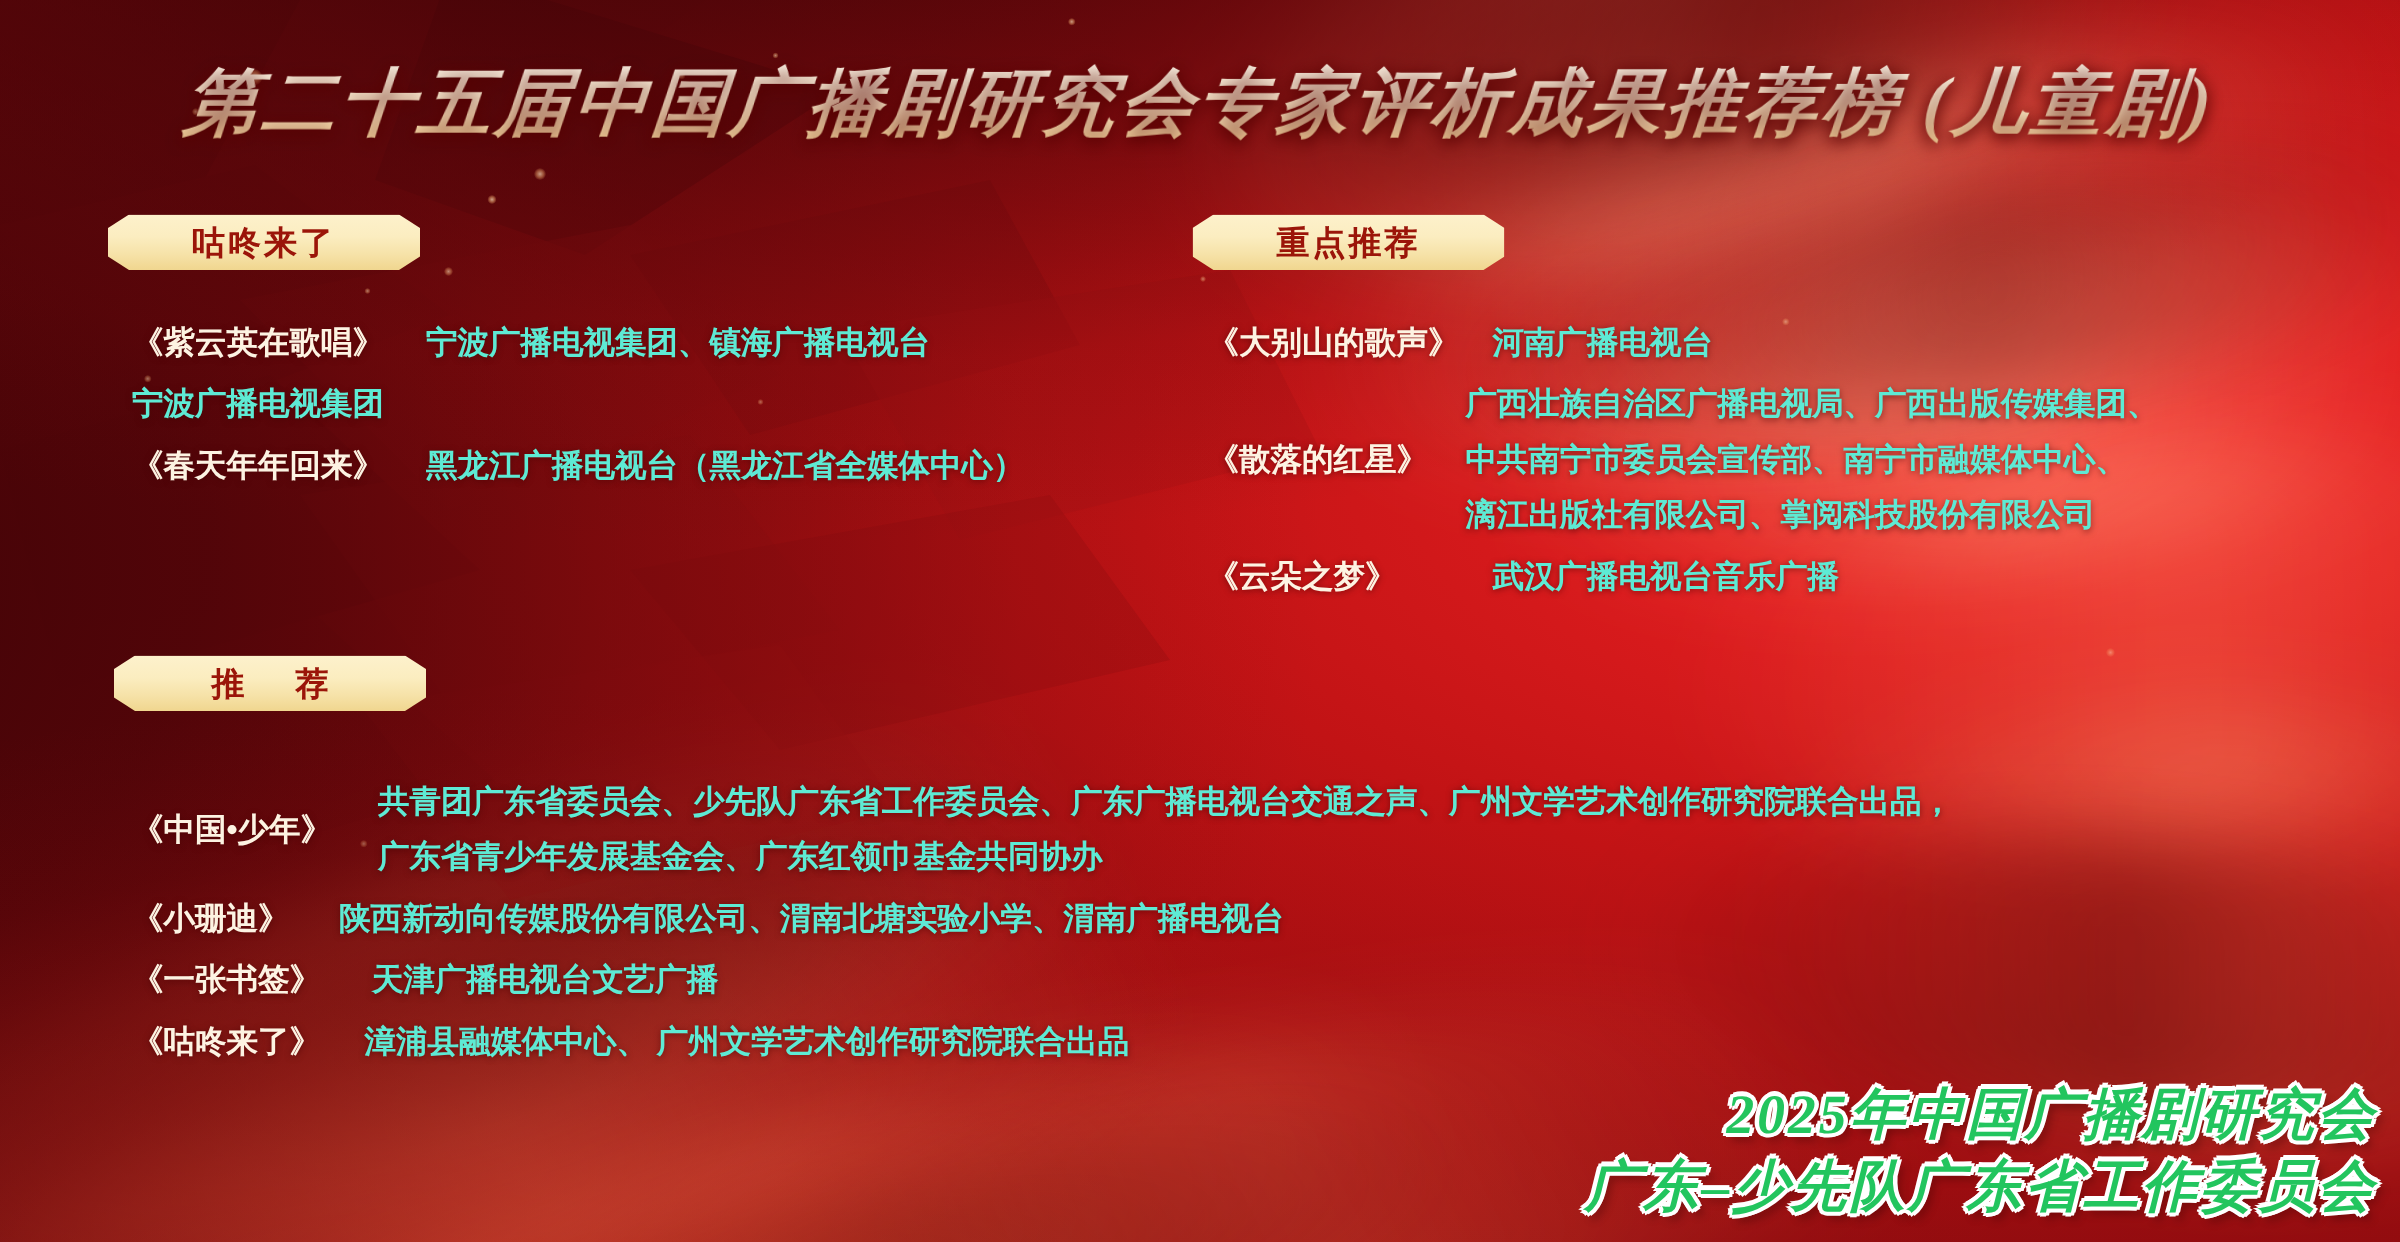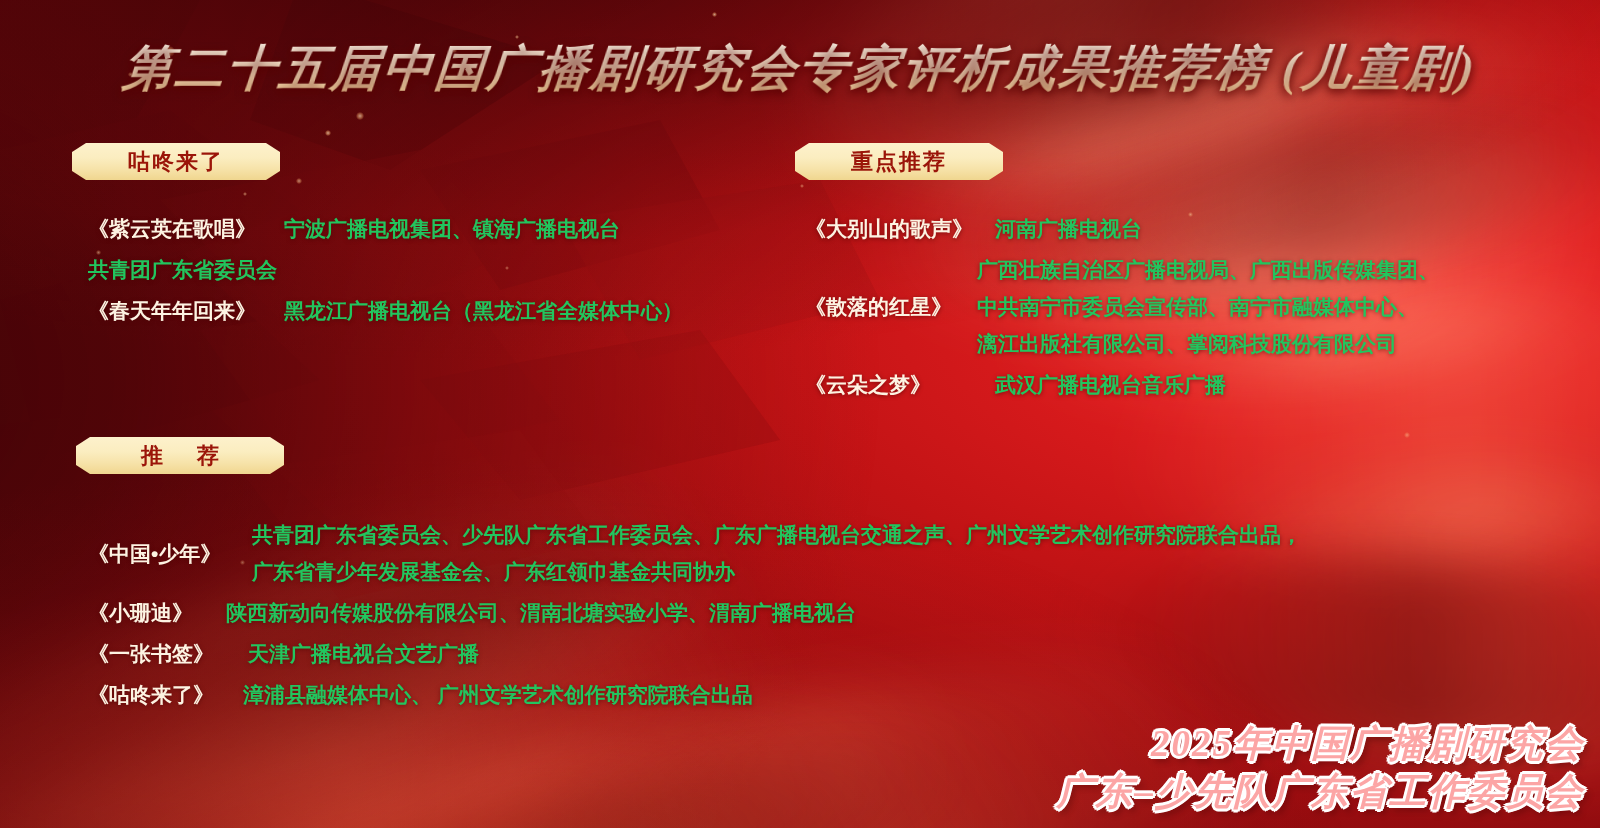--- a/index.html
+++ b/index.html
@@ -128,21 +128,21 @@
   .entry-title {
     flex: 0 0 auto;
     color: #fdf3e2;
     font-size: 21px;
     font-weight: 700;
     line-height: 37px;
     white-space: nowrap;
     text-shadow: 0 1px 4px rgba(70,0,0,.6);
   }
   .entry-org {
-    color: #22c55e;
+    color: #5eead4;
     font-size: 21px;
     font-weight: 700;
     line-height: 37px;
     text-shadow: 0 1px 4px rgba(70,0,0,.6);
   }
   .entry-org .ln { display: block; white-space: nowrap; }
 
   
   .event {
     position: absolute;
@@ -151,21 +151,21 @@
     text-align: right;
     z-index: 7;
   }
   .event .ev-line {
     display: block;
     font-family: "Liberation Serif", "DejaVu Serif", serif;
     font-size: 37px;
     font-weight: 700;
     font-style: italic;
     letter-spacing: 2px;
-    color: #fca5a5;
+    color: #22c55e;
     line-height: 48px;
     white-space: nowrap;
     text-shadow:
       -2px -2px 0 #ffffff,  2px -2px 0 #ffffff,
       -2px  2px 0 #ffffff,  2px  2px 0 #ffffff,
       -3px  0   0 #ffffff,  3px  0   0 #ffffff,
        0   -3px 0 #ffffff,  0    3px 0 #ffffff,
        4px  5px 6px rgba(50,0,0,.45);
   }
 </style>
@@ -244,21 +244,21 @@
 
   <div class="list" style="left:88px; top:210px; width:700px;">
     <div class="entry">
       <span class="entry-title" style="width:196px;">《紫云英在歌唱》</span>
       <span class="entry-org">
         <span class="ln">宁波广播电视集团、镇海广播电视台</span>
       </span>
     </div>
     <div class="entry">
       <span class="entry-org">
-        <span class="ln">共青团广东省委员会</span>
+        <span class="ln">宁波广播电视集团</span>
       </span>
     </div>
     <div class="entry">
       <span class="entry-title" style="width:196px;">《春天年年回来》</span>
       <span class="entry-org">
         <span class="ln">黑龙江广播电视台（黑龙江省全媒体中心）</span>
       </span>
     </div>
   </div>
 

